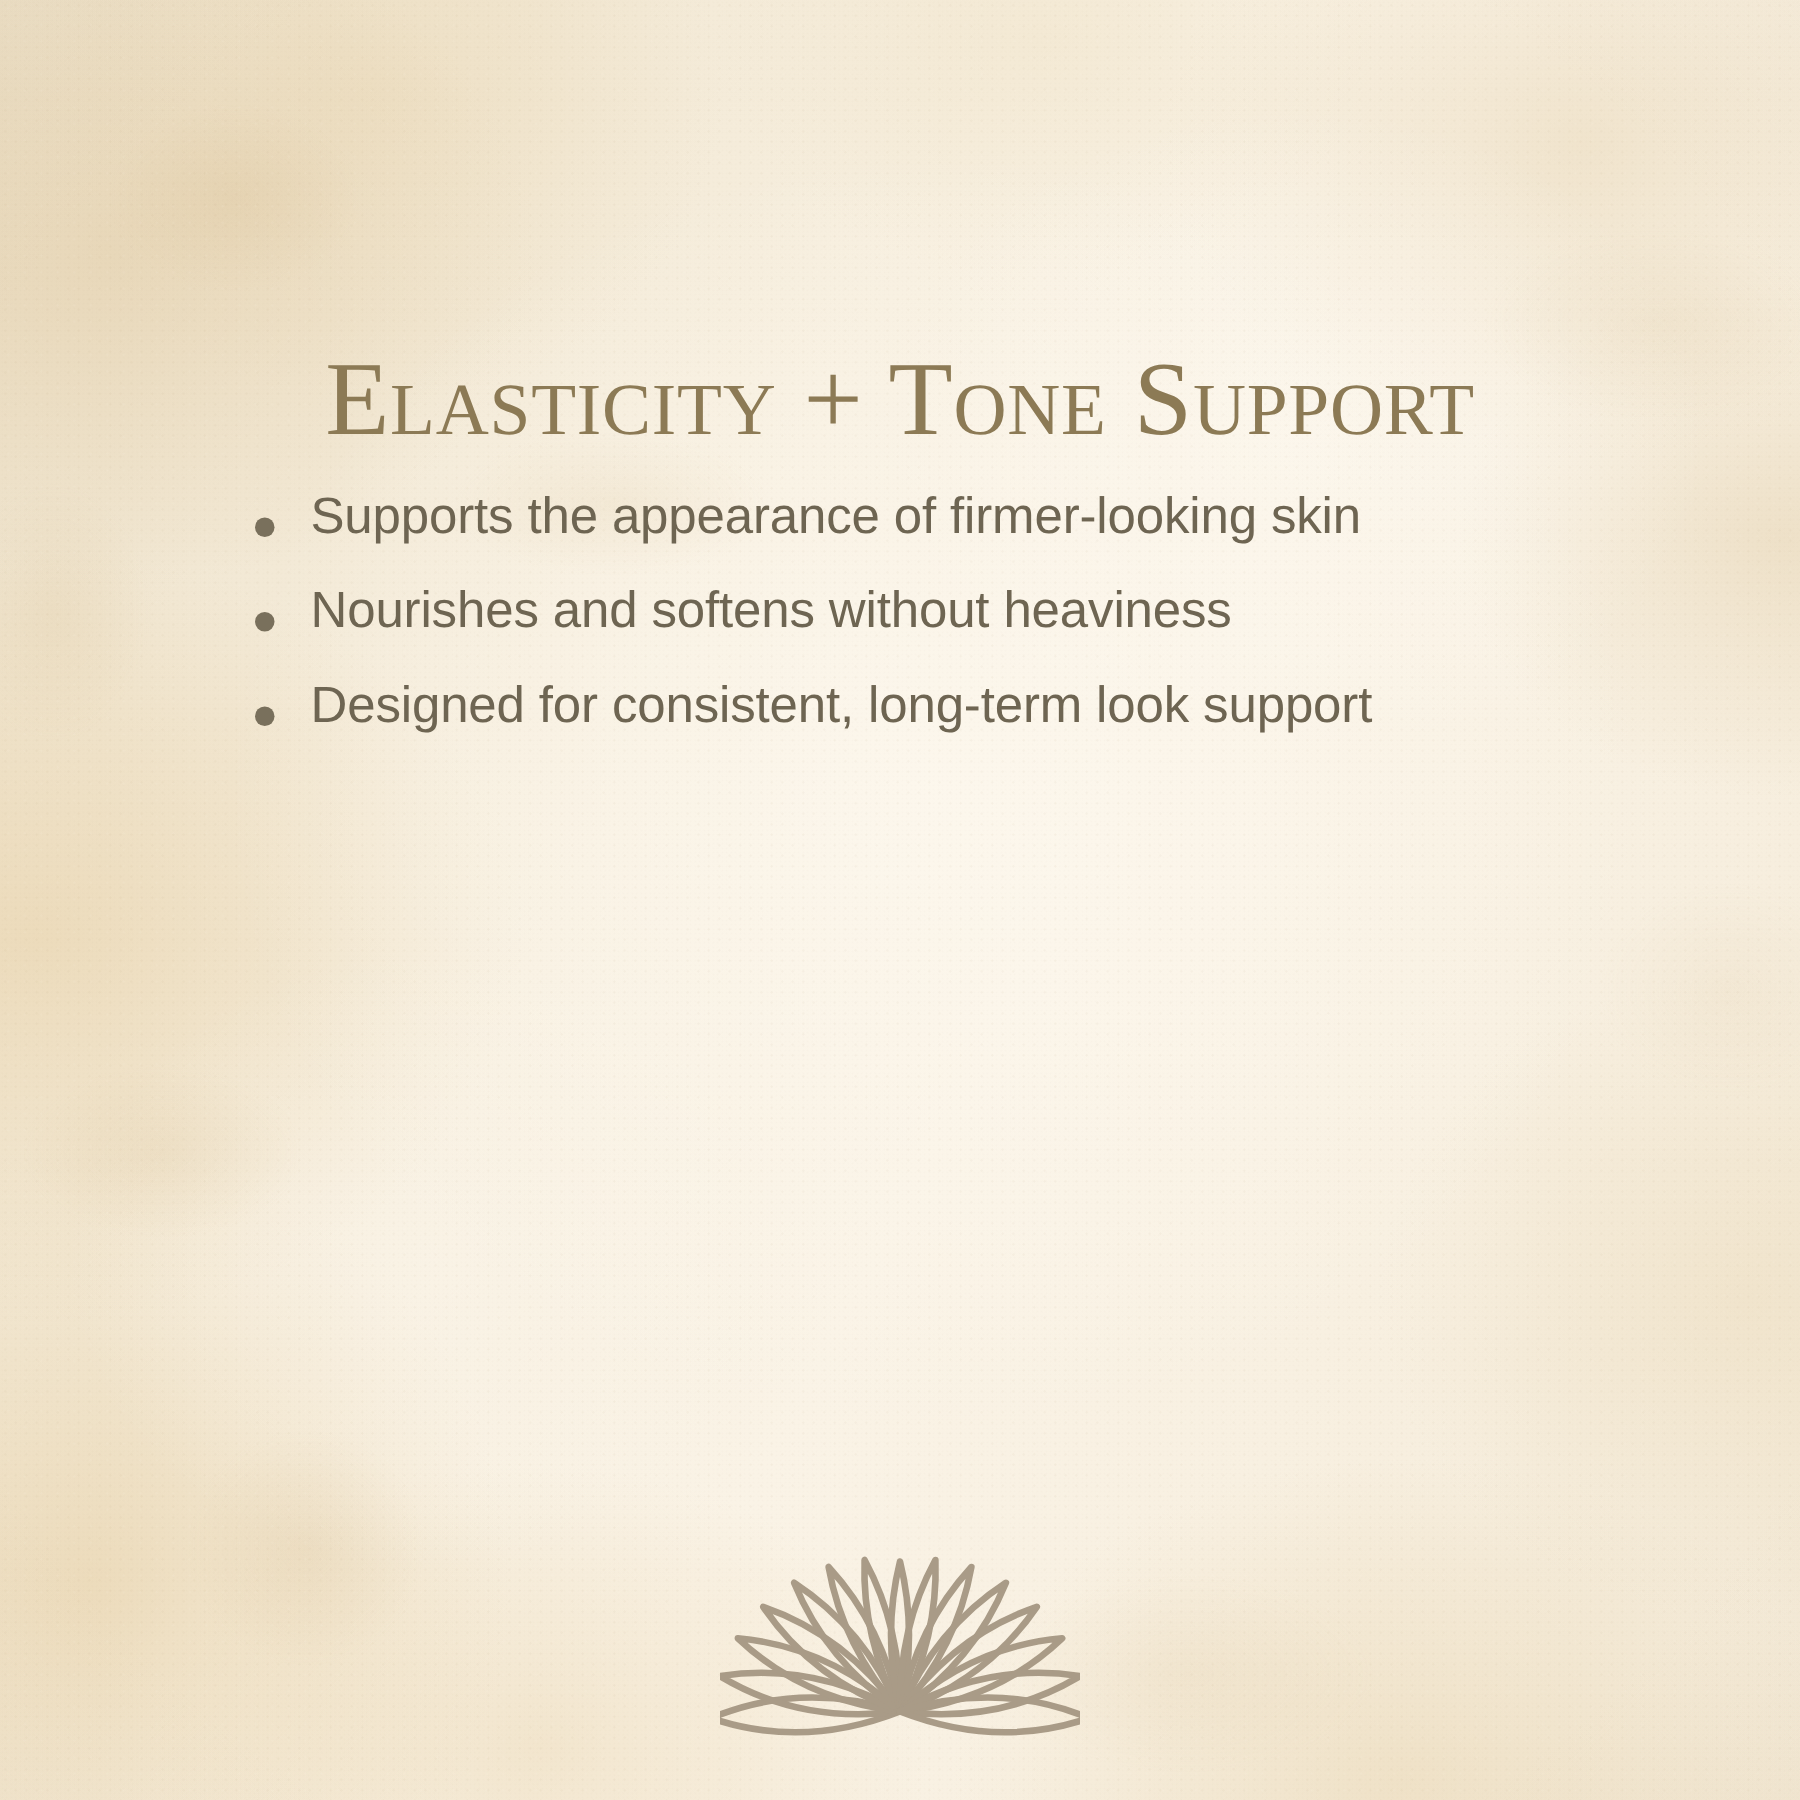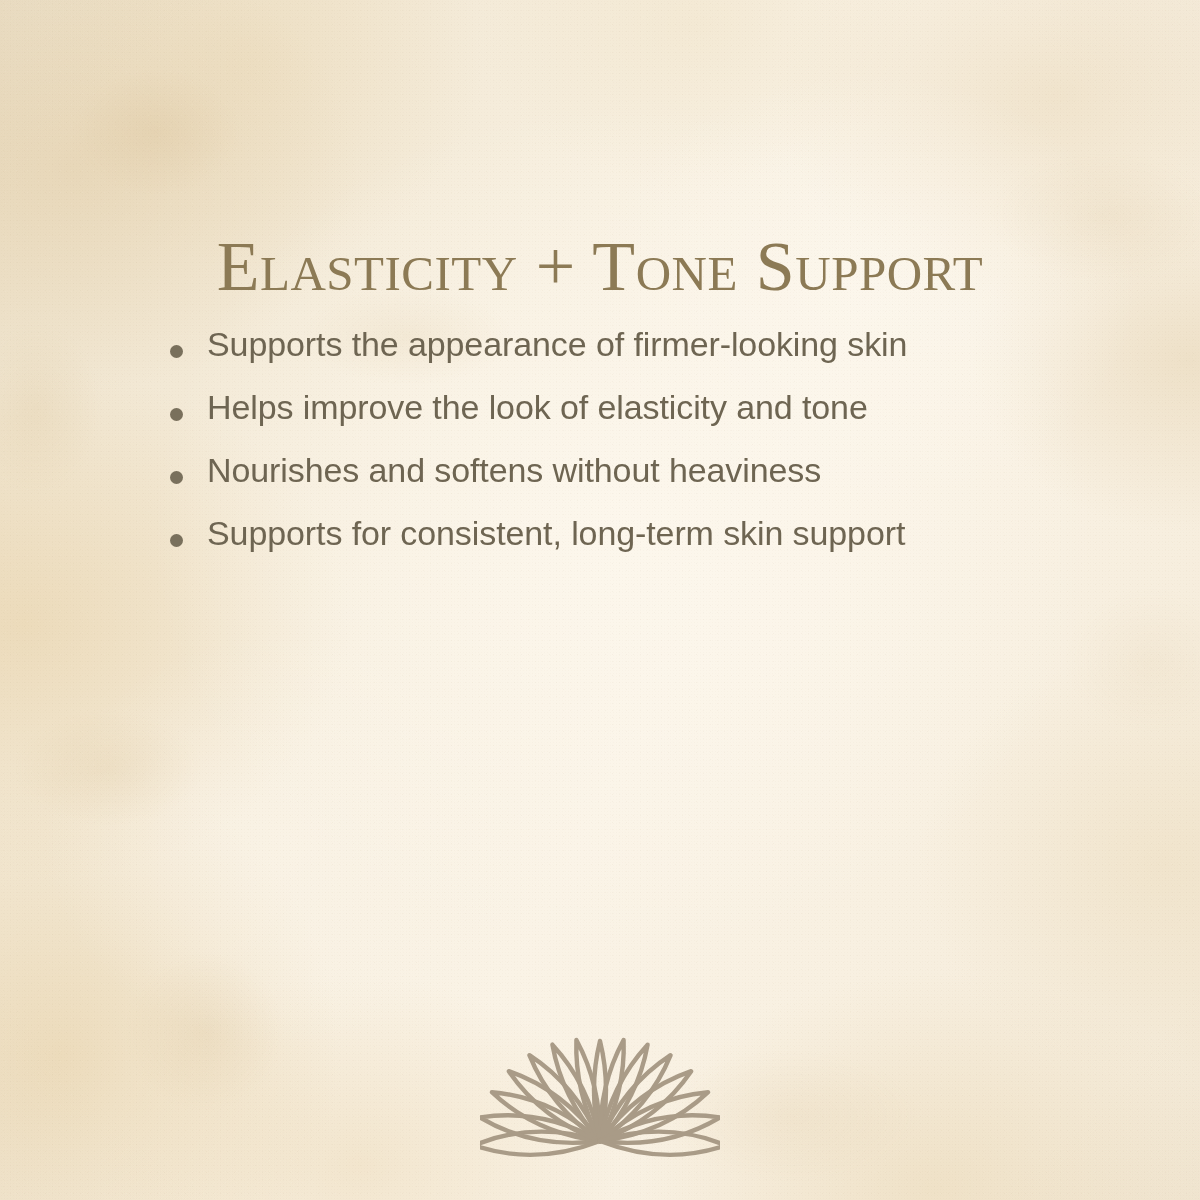--- a/index.html
+++ b/index.html
@@ -179,33 +179,29 @@
 
     <h1 id="page-title">Elasticity + Tone Support</h1>
 
     <ul id="benefits-list">
 
       <li class="benefit-item">
         <span class="benefit-bullet"></span>
         <span class="benefit-text">Supports the appearance of firmer-looking skin</span>
       </li>
 
-      <li class="benefit-item">
-        <span class="benefit-bullet"></span>
-        <span class="benefit-text">Helps improve the look of elasticity and tone</span>
-      </li>
 
       <li class="benefit-item">
         <span class="benefit-bullet"></span>
         <span class="benefit-text">Nourishes and softens without heaviness</span>
       </li>
 
       <li class="benefit-item">
         <span class="benefit-bullet"></span>
-        <span class="benefit-text">Supports for consistent, long-term skin support</span>
+        <span class="benefit-text">Designed for consistent, long-term look support</span>
       </li>
 
     </ul>
 
     <div id="brand-logo">
       <svg viewBox="0 0 240 150" xmlns="http://www.w3.org/2000/svg" aria-hidden="true">
         <g id="lotus-petals" fill="none" stroke="#a99b87" stroke-width="4.4" stroke-linecap="round" stroke-linejoin="round">
             <path d="M 120.0 133.0 Q 53.7 112.3 -5.9 137.4 Q 55.3 158.3 120.0 133.0 Z"></path>
             <path d="M 120.0 133.0 Q 61.8 99.7 0.0 109.4 Q 53.5 141.7 120.0 133.0 Z"></path>
             <path d="M 120.0 133.0 Q 72.0 89.5 11.9 84.2 Q 55.6 125.7 120.0 133.0 Z"></path>

